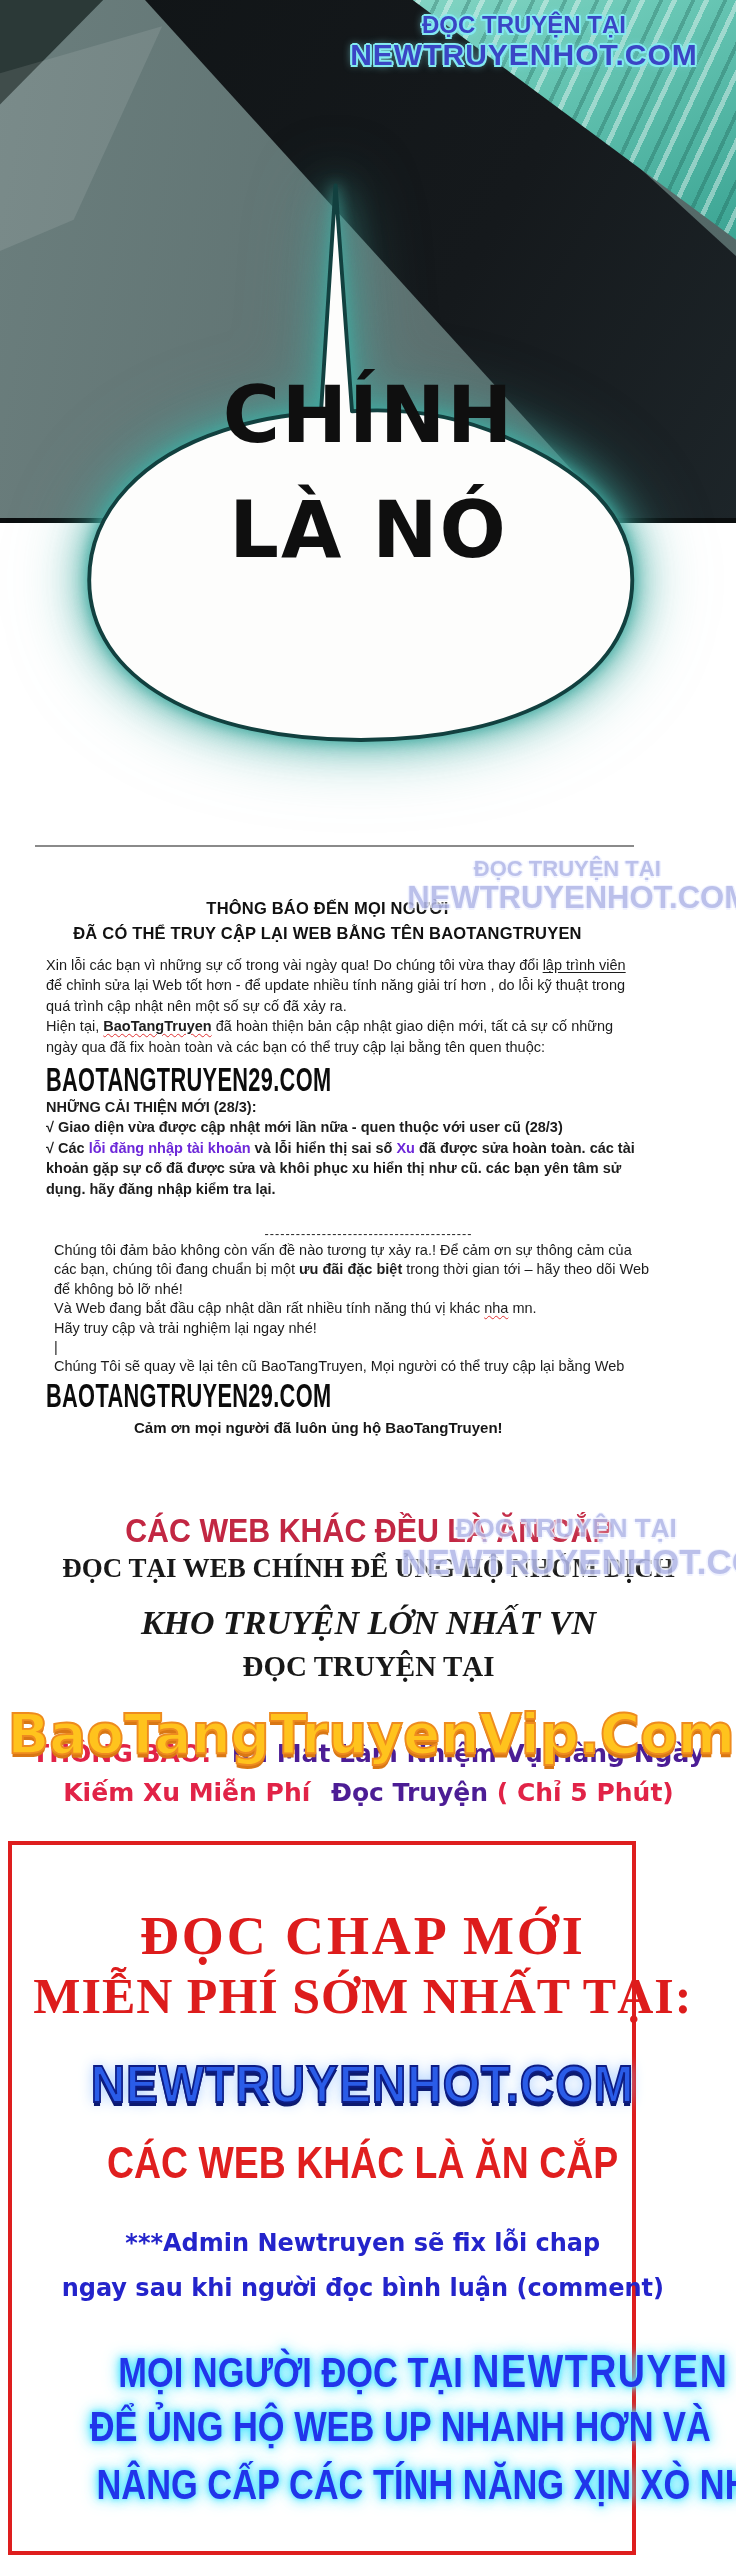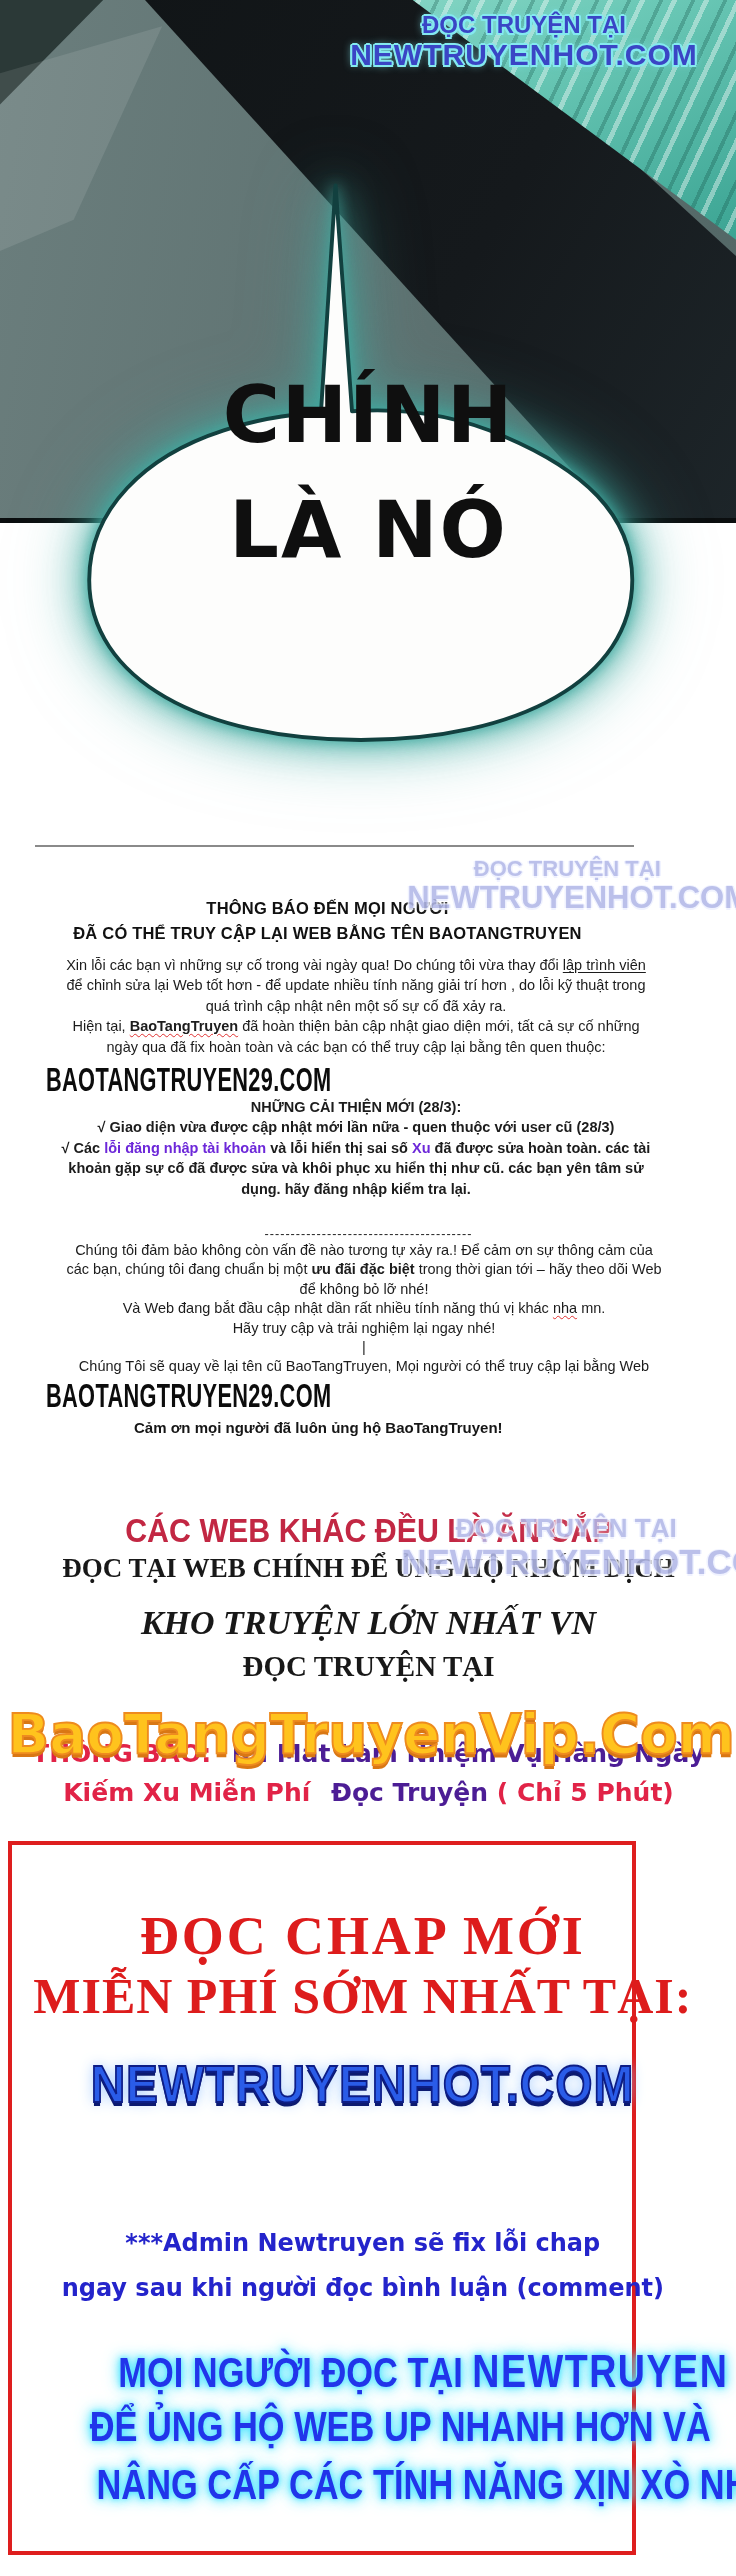--- a/index.html
+++ b/index.html
@@ -43,21 +43,21 @@
      text-shadow:-1.5px 0 0 #eef1ff,1.5px 0 0 #eef1ff,0 -1.5px 0 #eef1ff,0 1.5px 0 #eef1ff,0 0 5.8px #ffffff;}
   .wm-mid{top:857px;right:9.7px;width:320px;}
   .wm-mid .l1{font-size:22px;} .wm-mid .l2{font-size:31px;}
   .wm-promo{top:1514px;right:5.8px;width:330px;}
   .wm-promo .l1{font-size:26px;} .wm-promo .l2{font-size:35px;}
 
   
   .hr{position:absolute;top:845px;left:35px;width:599px;height:1.9px;background:#8a8a8a;}
   .n-title{position:absolute;top:896px;left:0;width:655px;text-align:center;
            font-weight:bold;font-size:16.5px;color:#111;line-height:25px;letter-spacing:0.2px;}
-  .body-txt{position:absolute;left:46px;width:620px;font-size:14.5px;line-height:20.4px;color:#1c1c1c;text-align:center;}
+  .body-txt{position:absolute;left:46px;width:620px;font-size:14.5px;line-height:20.4px;color:#1c1c1c;}
   .para1{top:955px;} 
   .improve{top:1097px;}
   .para2{top:1241px;line-height:19.4px;margin-left:8px;}
   .u-solid{text-decoration:underline;text-underline-offset:1.9px;}
   .sq{text-decoration:underline;text-decoration-style:wavy;text-decoration-color:#e03030;
       text-decoration-thickness:1px;text-underline-offset:1.9px;}
   .b{font-weight:bold;}
   .red{color:#6d28d9;}
   .site-big{position:absolute;left:46px;font-weight:bold;font-size:33px;color:#0c0c0c;
             transform:scaleX(.66);transform-origin:left top;white-space:nowrap;letter-spacing:0.5px;}
@@ -202,20 +202,23 @@
   <div class="promo-n pn2">
     <span class="n-red">Kiếm Xu Miễn Phí </span><span class="n-blue">Đọc Truyện </span><span class="n-red">( Chỉ 5 Phút)</span>
   </div>
 
   <div class="adbox">
     <div class="bx-h bx-h1">ĐỌC CHAP MỚI</div>
     <div class="bx-h bx-h2">MIỄN PHÍ SỚM NHẤT TẠI:</div>
     <div class="bx-site">
       <span>NEWTRUYENHOT.COM</span>
     </div>
+    <div class="bx-warn">
+      <span>CÁC WEB KHÁC LÀ ĂN CẮP</span>
+    </div>
     <div class="bx-admin bx-a1">***Admin Newtruyen sẽ fix lỗi chap</div>
     <div class="bx-admin bx-a2">ngay sau khi người đọc bình luận (comment)</div>
     <div class="bx-blue bx-b1">
       <span class="cond"><span>MỌI NGƯỜI ĐỌC TẠI </span><span class="seg-heavy">NEWTRUYEN</span></span>
     </div>
     <div class="bx-blue bx-b2">
       <span class="cond">ĐỂ ỦNG HỘ WEB UP NHANH HƠN VÀ</span>
     </div>
     <div class="bx-blue bx-b3">
       <span class="cond">NÂNG CẤP CÁC TÍNH NĂNG XỊN XÒ NHÉ</span>

